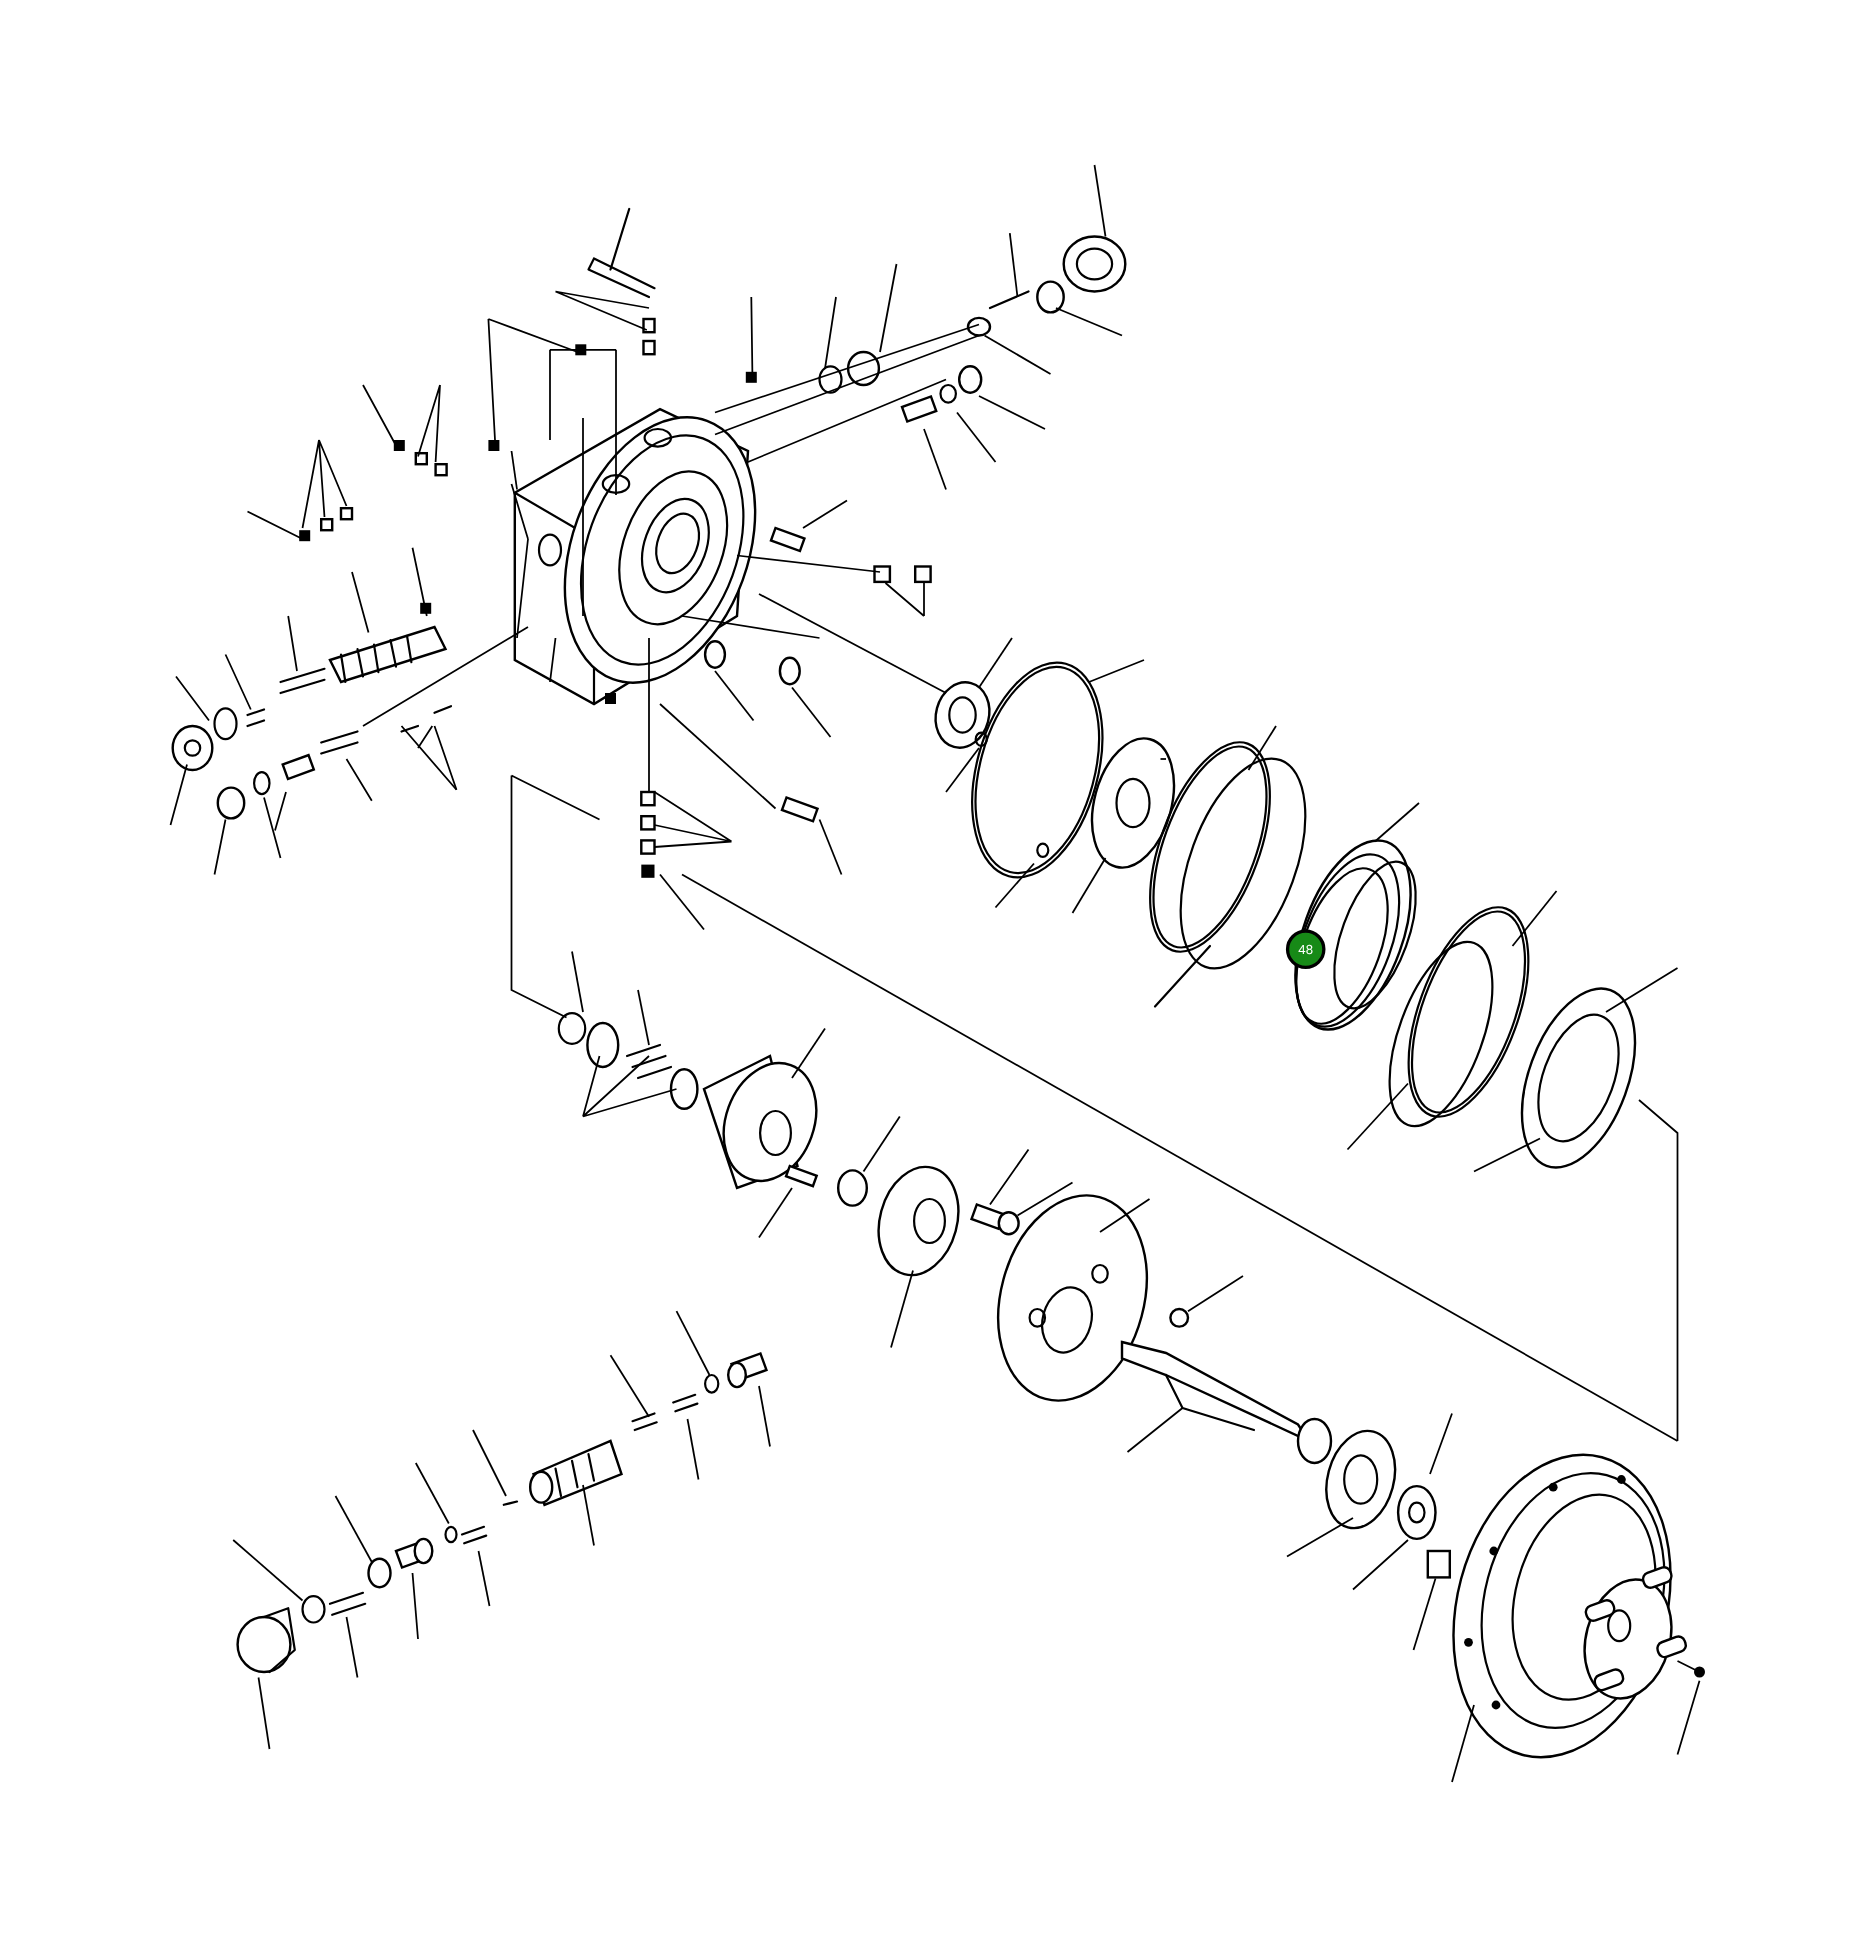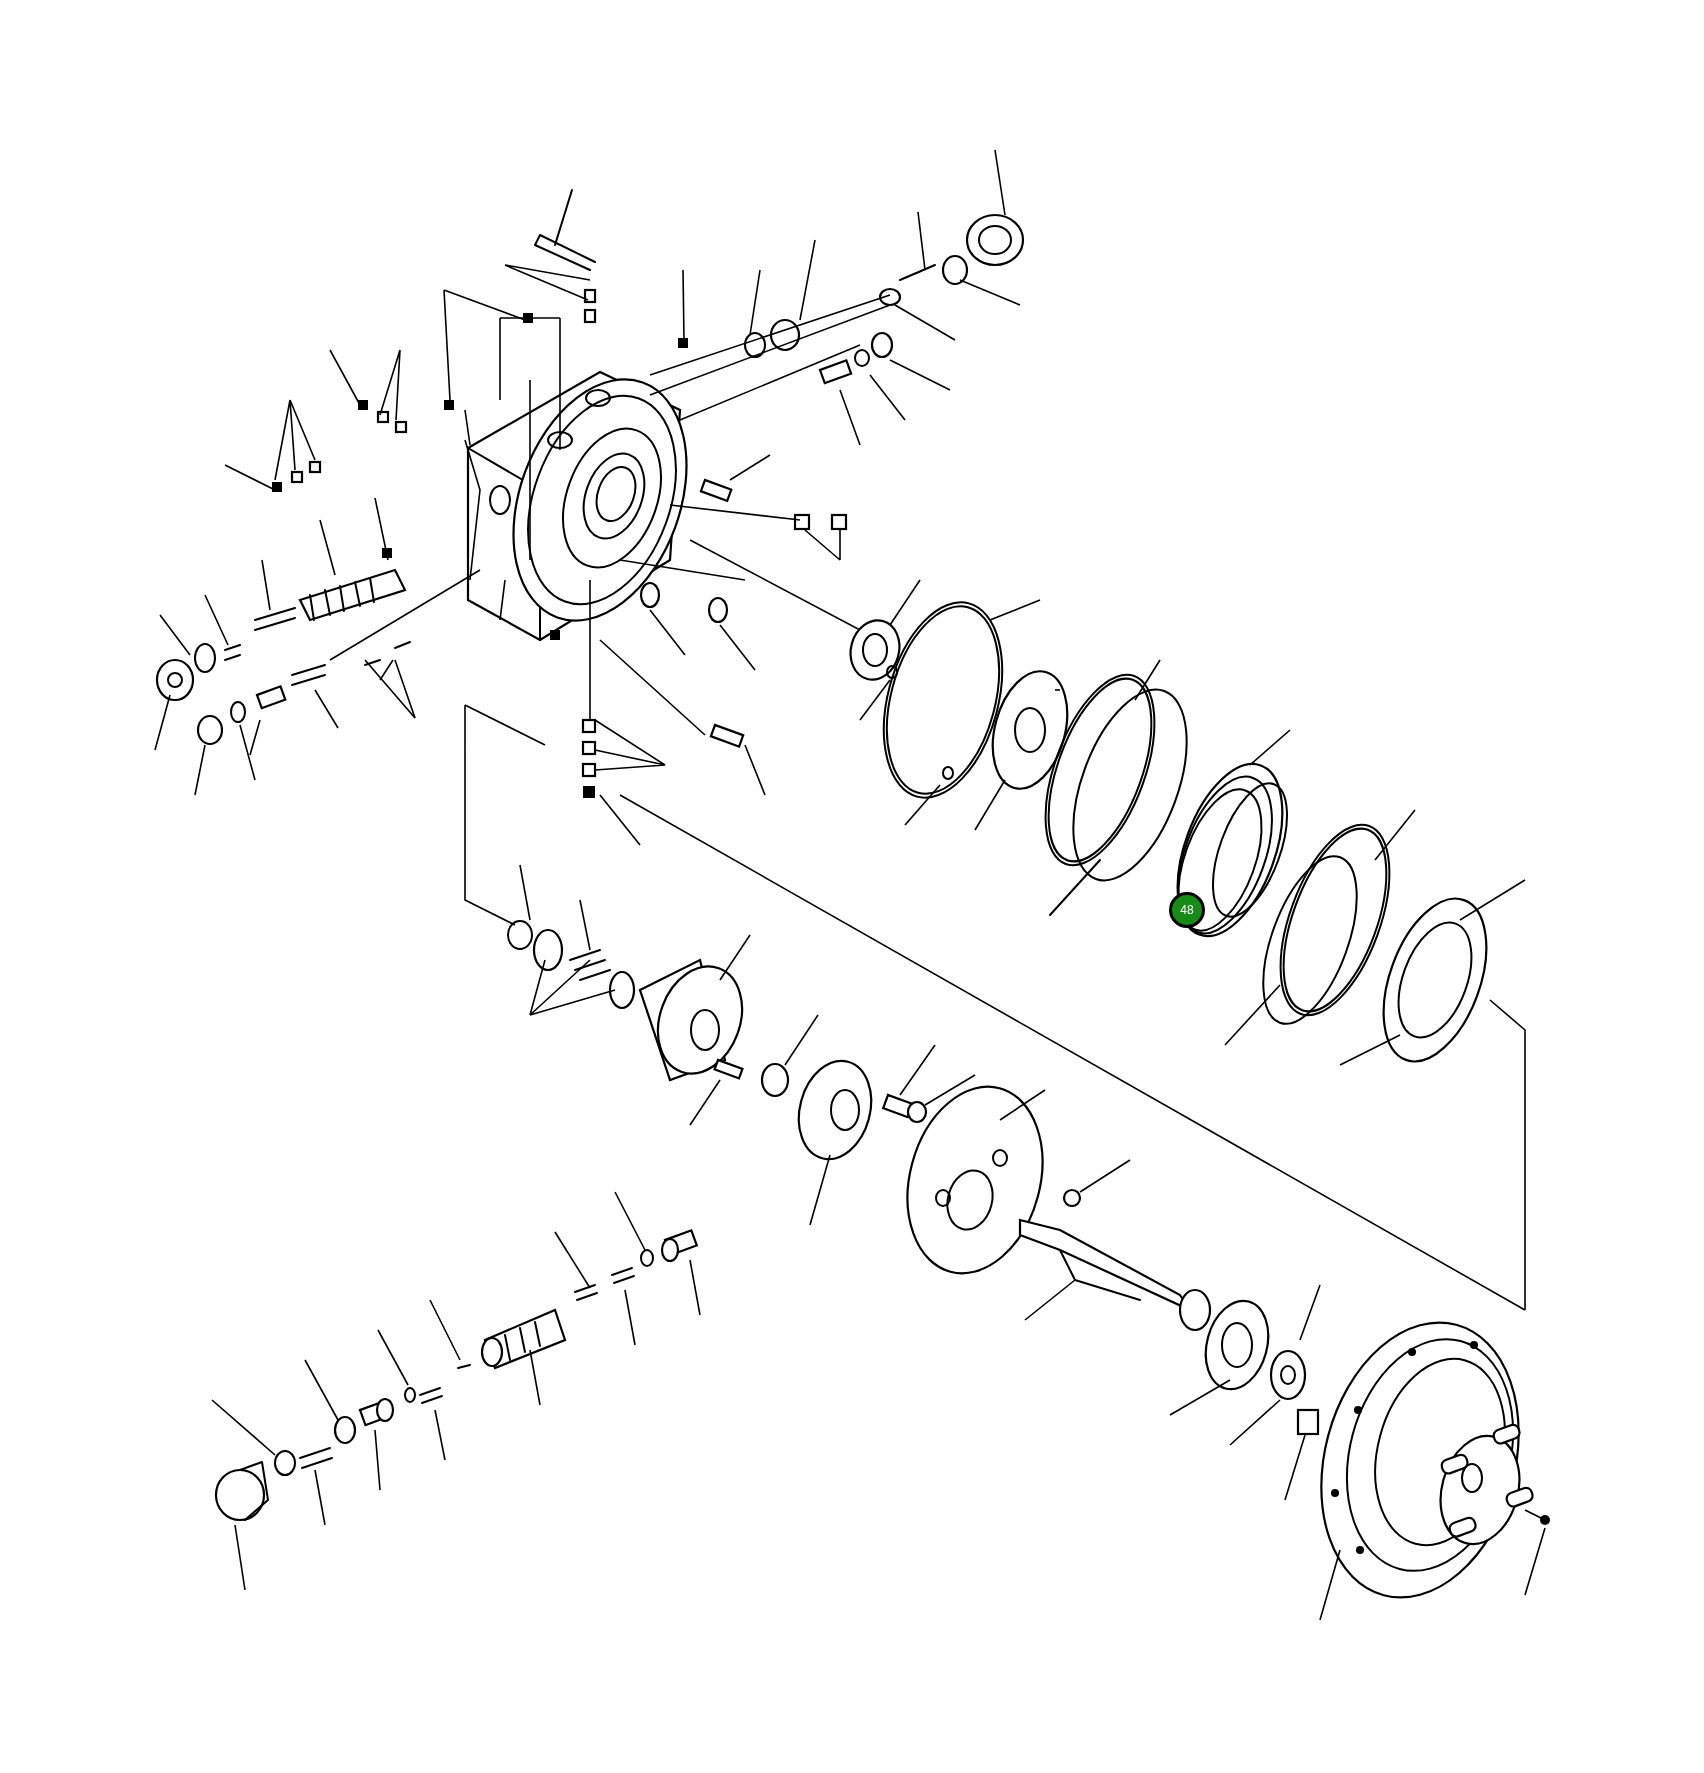--- a/index.html
+++ b/index.html
@@ -269,15 +269,15 @@
     <ellipse class="ln" cx="647" cy="1258" rx="6" ry="8"></ellipse>
     <path class="lt" d="M615 1192 L645 1250"></path>
     <rect class="pt" x="665" y="1240" width="28" height="16" transform="rotate(-20 665 1240)"></rect>
     <ellipse class="pt" cx="670" cy="1250" rx="8" ry="11"></ellipse>
     <path class="lt" d="M690 1260 L700 1315"></path>
   </g>
 
 </svg>
 </div>
 
-<div class="callout" style="left:1169px; top:892px; background:#178a17;">
+<div class="callout" style="left:1169px; top:845px; background:#178a17;">
   <span>48</span>
 </div>
 
 </body></html>

